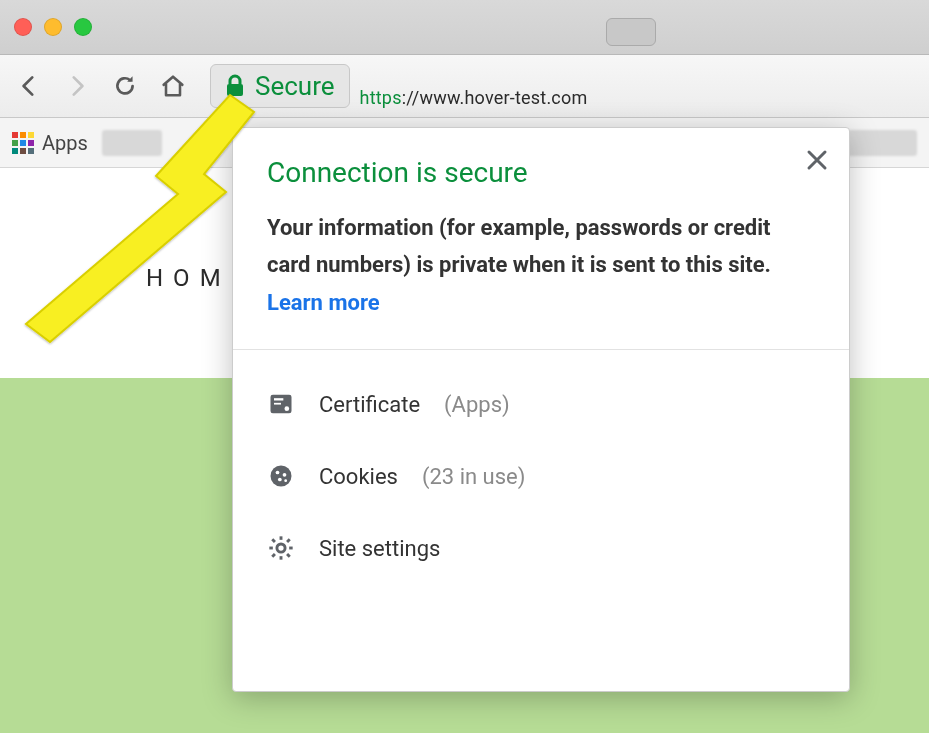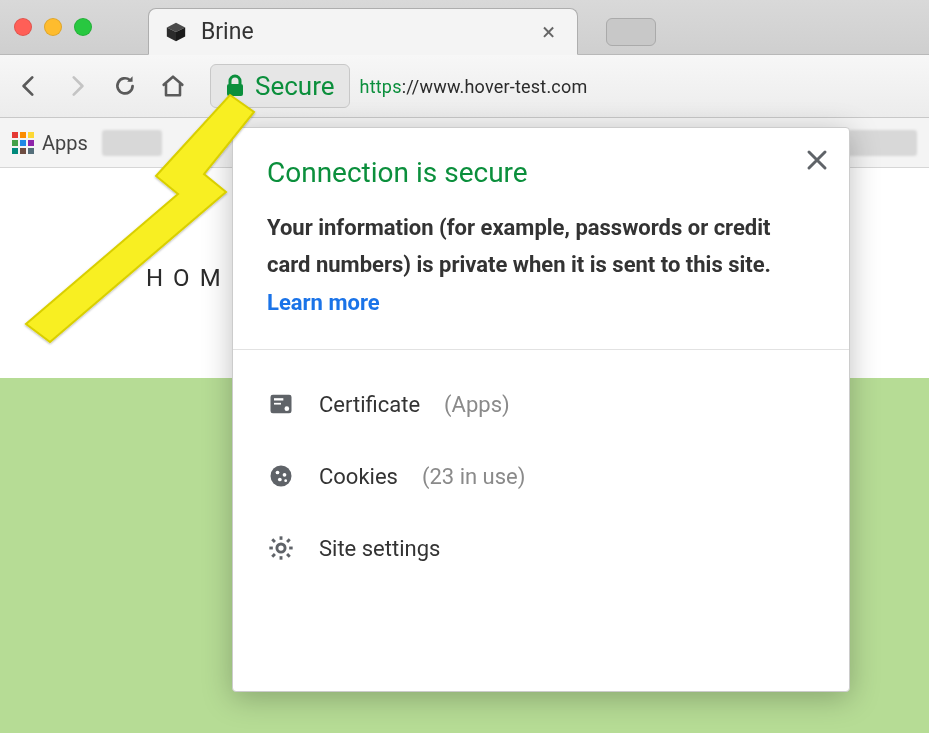--- a/index.html
+++ b/index.html
@@ -52,21 +52,21 @@
     background: linear-gradient(#f7f7f7,#ececec);
     display:flex; align-items:center;
     padding: 0 12px;
     border-bottom:1px solid #c8c8c8;
     gap: 14px;
   }
   .nav-btn { width:34px; height:34px; display:flex; align-items:center; justify-content:center; color:#5a5a5a; }
   .nav-btn.disabled { color:#b8b8b8; }
   .omnibox {
     flex:1; height:44px;
-    display:flex; align-items:center;
+    display:flex; align-items:flex-end;
     margin-left: 6px;
   }
   .secure-chip {
     display:flex; align-items:center;
     background:#e6e6e6;
     border:1px solid #c8c8c8;
     border-radius:6px;
     height:44px; padding: 0 14px;
     margin-right: 10px;
   }
@@ -151,31 +151,20 @@
   }
 </style>
 </head>
 <body>
 
 <div class="tabstrip">
   <div class="traffic-lights">
     <div class="tl red"></div>
     <div class="tl yellow"></div>
     <div class="tl green"></div>
-  </div>
-  <div class="tab">
-    <span class="favicon">
-      <svg class="cube" viewBox="0 0 24 24">
-          <polygon points="12,2 22,7 12,12 2,7" fill="#4a4a4a"></polygon>
-          <polygon points="2,7 12,12 12,22 2,17" fill="#2b2b2b"></polygon>
-          <polygon points="22,7 12,12 12,22 22,17" fill="#1a1a1a"></polygon>
-        </svg>
-    </span>
-    <span class="title">Brine</span>
-    <span class="close">×</span>
   </div>
   <div class="newtab-pill"></div>
 </div>
 
 <div class="toolbar">
   <div class="nav-btn">
     <svg width="26" height="26" viewBox="0 0 24 24">
         <path d="M15 4 L7 12 L15 20" fill="none" stroke="#5a5a5a" stroke-width="2.5" stroke-linecap="round" stroke-linejoin="round"></path>
       </svg>
   </div>

